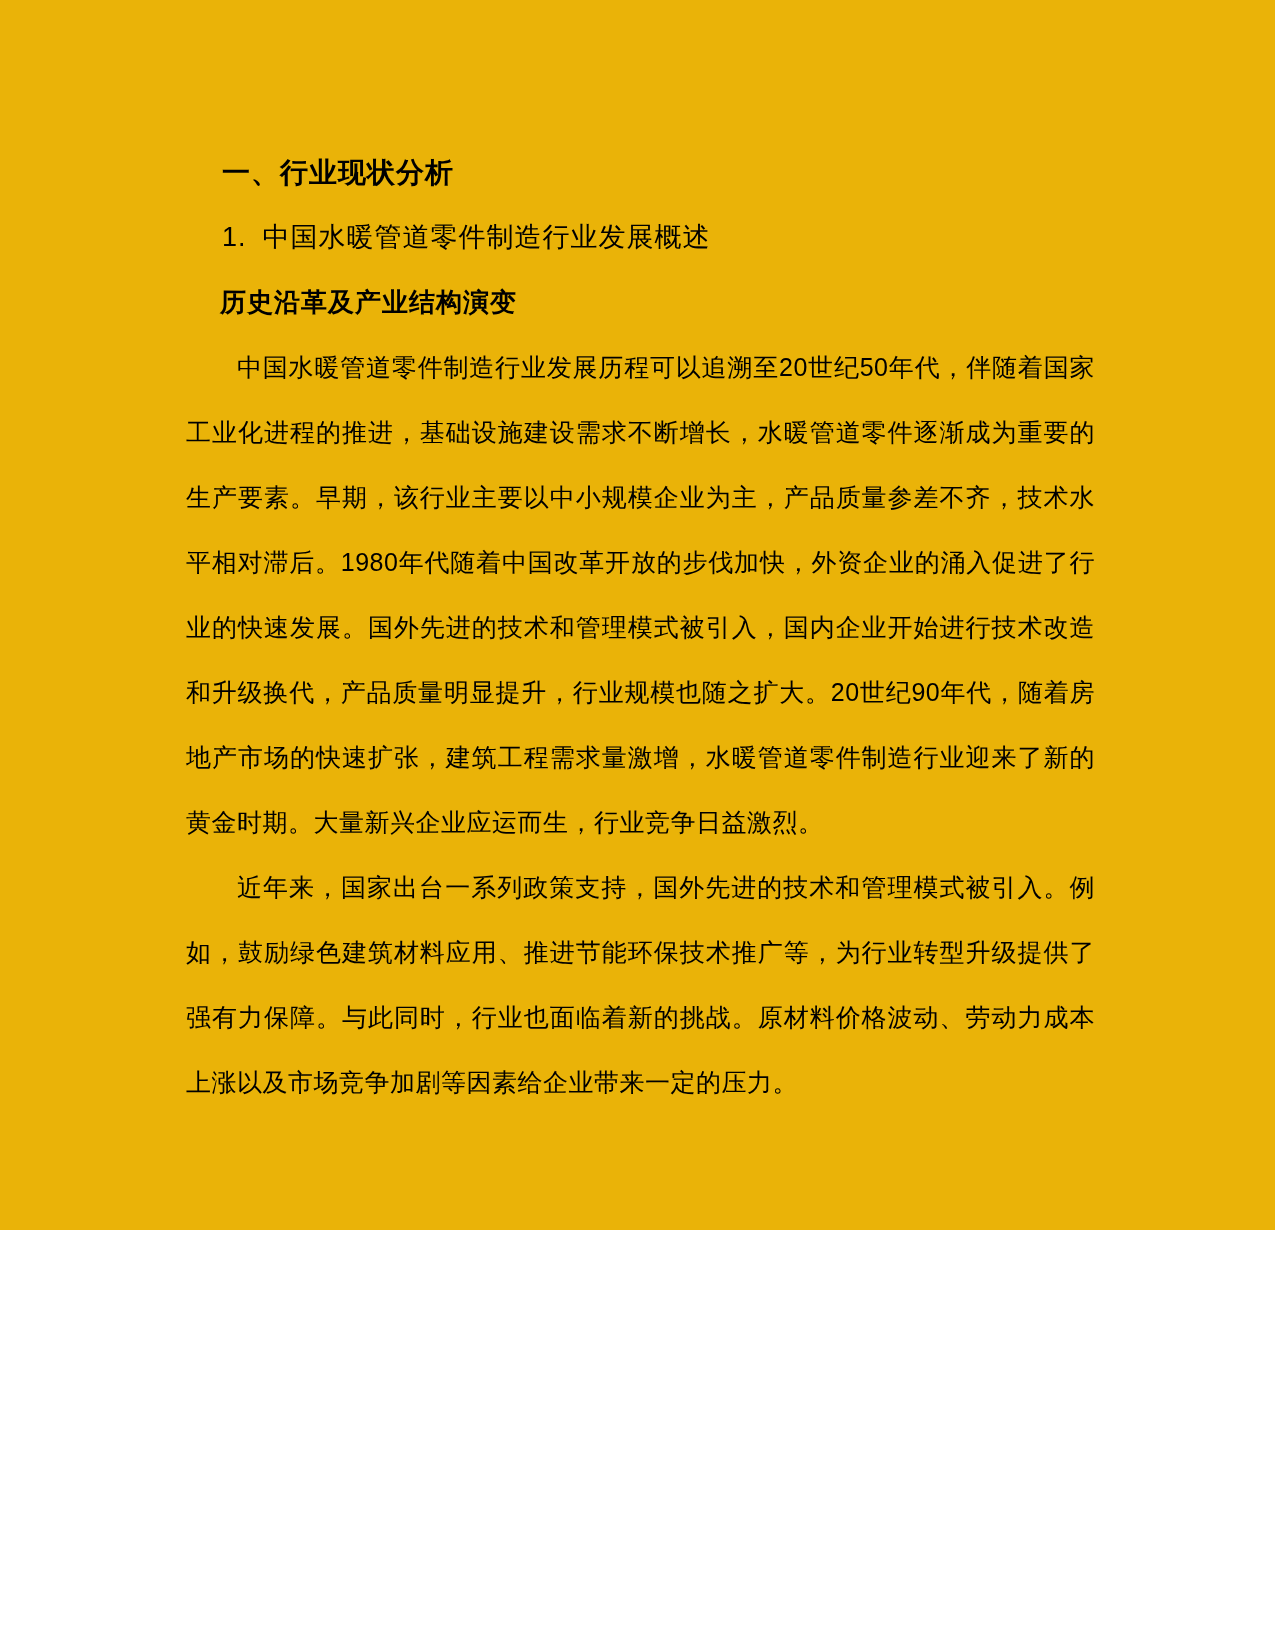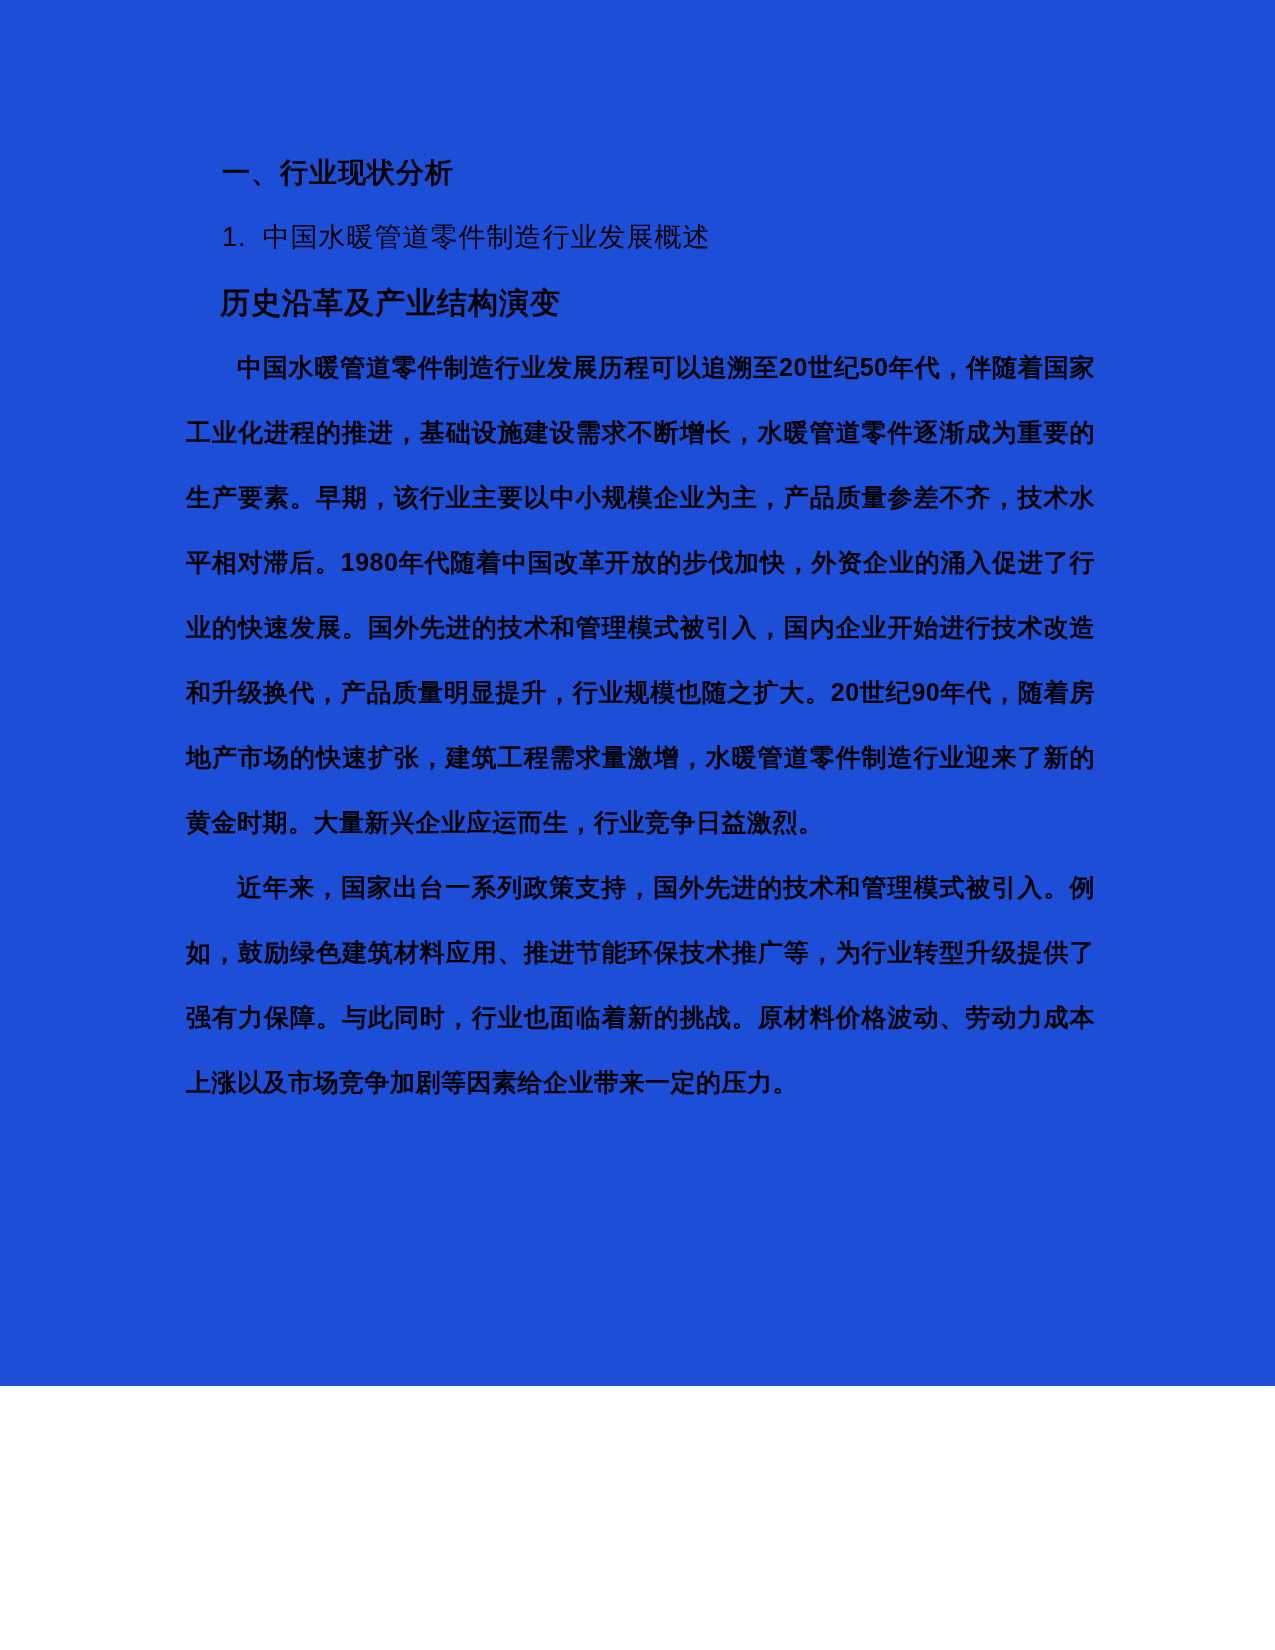--- a/index.html
+++ b/index.html
@@ -3,23 +3,23 @@
 <meta charset="utf-8">
 <style>
   html, body {
     margin: 0;
     padding: 0;
     background: #ffffff;
   }
   .page {
     position: relative;
     width: 1275px;
-    height: 1386px;
+    height: 1230px;
     margin: 0 auto;
-    background: #1d4ed8;
+    background: #eab308;
     box-sizing: border-box;
     padding: 140px 180px 0 186px;
     font-family: "Liberation Sans", sans-serif;
     color: #000000;
     overflow: hidden;
   }
   .heading-1 {
     margin: 0;
     padding-left: 36px;
     font-size: 28px;
@@ -35,29 +35,29 @@
     line-height: 65px;
     letter-spacing: 1px;
   }
   .heading-2 .num {
     display: inline-block;
     margin-right: 16px;
   }
   .heading-3 {
     margin: 0;
     padding-left: 34px;
-    font-size: 30px;
+    font-size: 26px;
     font-weight: 700;
     line-height: 65px;
     letter-spacing: 1px;
   }
   .body-paragraph {
     margin: 0;
     font-size: 25px;
-    font-weight: 700;
+    font-weight: 400;
     line-height: 65px;
     text-align: justify;
     text-justify: inter-ideograph;
     text-indent: 51px;
     letter-spacing: 0.5px;
     word-break: break-all;
   }
 </style>
 </head>
 <body>

